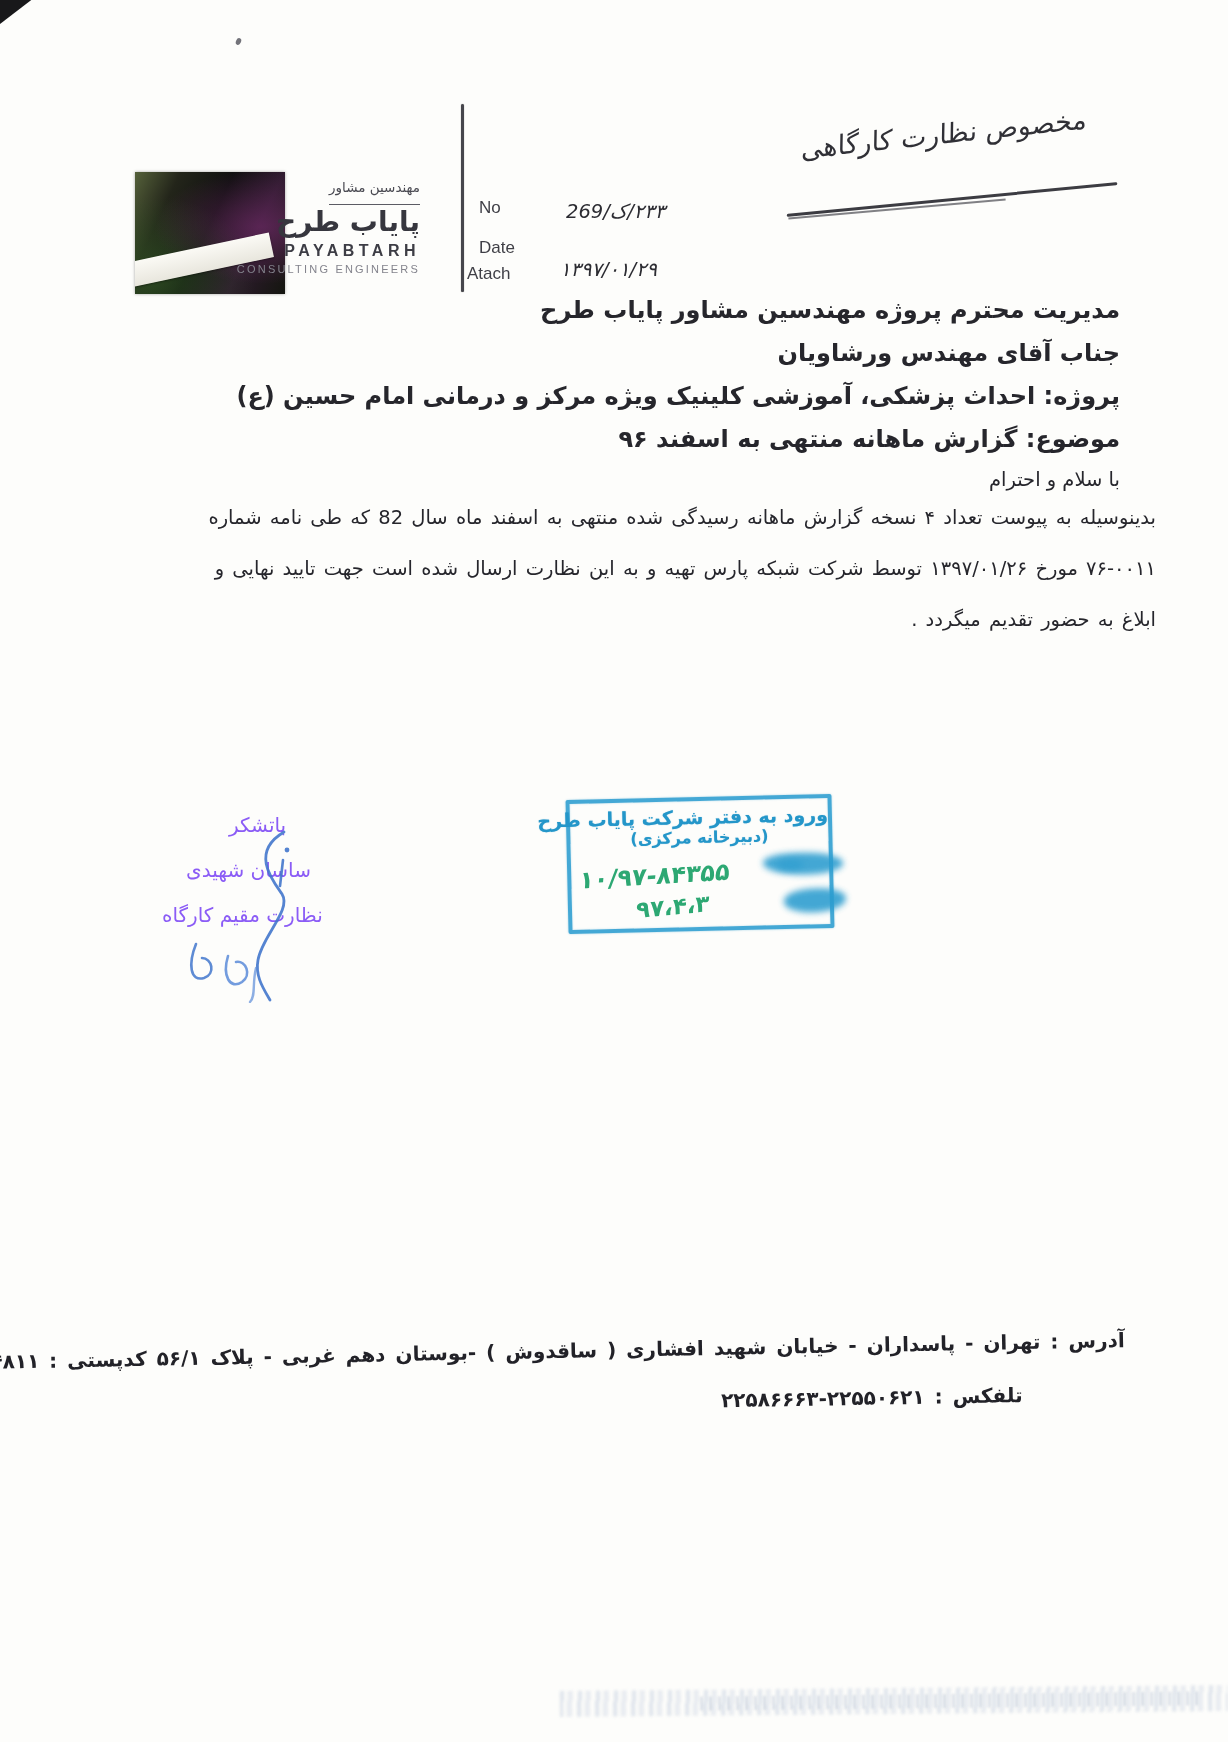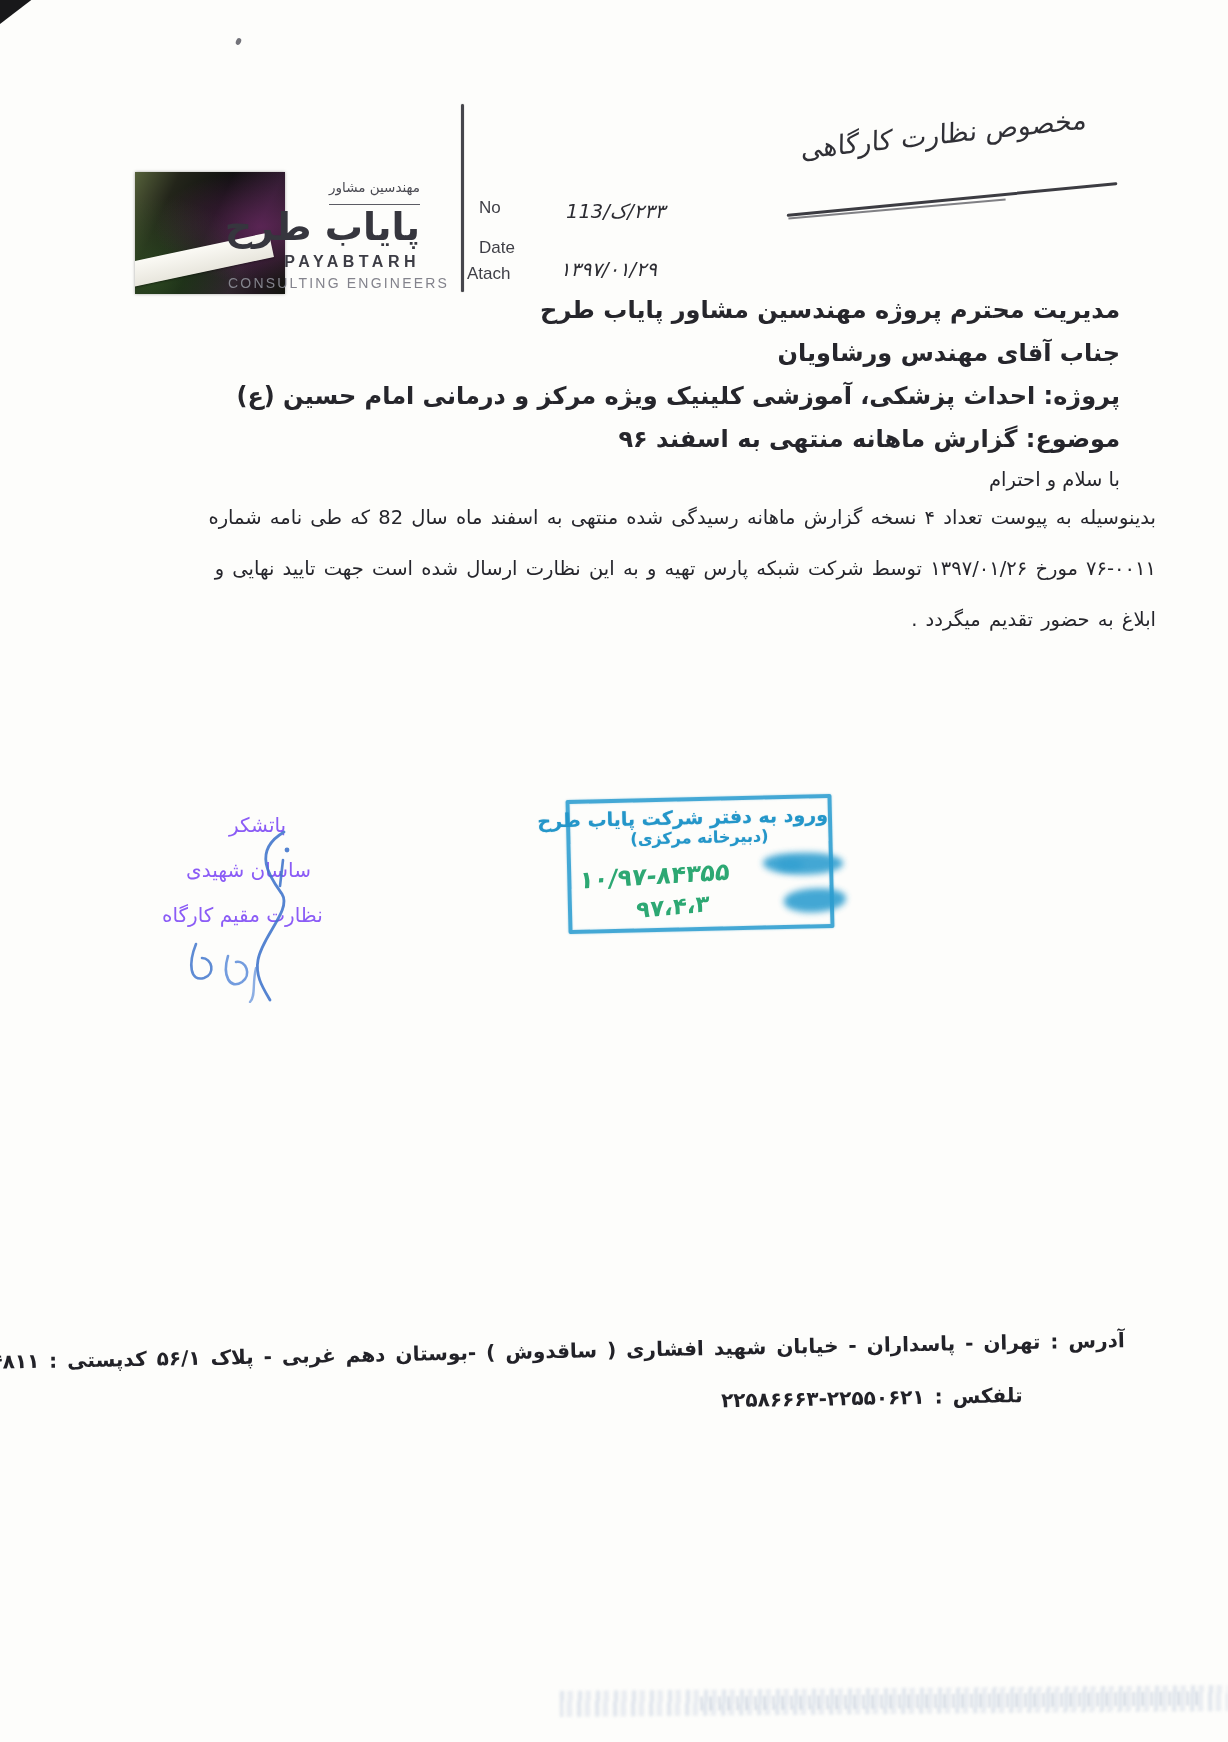--- a/index.html
+++ b/index.html
@@ -43,24 +43,24 @@
       radial-gradient(at 85% 45%, rgba(125,45,115,.55), transparent 60%),
       radial-gradient(at 12% 88%, rgba(55,105,40,.55), transparent 55%),
       linear-gradient(115deg, #55613a 0%, #23251a 22%, #101010 48%, #2e1b2e 72%, #14160f 100%);
     box-shadow:0 0 3px rgba(0,0,0,.35); }
   .logo-stripe { position:absolute; left:-14px; top:76px; width:152px; height:25px;
     background:linear-gradient(#fbfaf5,#e8e6dd); transform:rotate(-12deg);
     box-shadow:0 1px 2px rgba(0,0,0,.4); }
   .brand { left:228px; top:178px; width:192px; text-align:right; line-height:1.15; }
   .brand-fa-small { font-size:13.5px; color:#4a4a52; display:inline-block;
     border-bottom:1.5px solid #5c5c64; padding-bottom:8px; }
-  .brand-fa-large { font-size:38px; font-weight:bold; color:#36363e; margin-top:1px; }
+  .brand-fa-large { font-size:28px; font-weight:bold; color:#36363e; margin-top:1px; }
   .brand-en { font-family:"Liberation Sans",sans-serif; font-size:16px; font-weight:bold;
     letter-spacing:4.5px; color:#3d3d45; margin-top:4px; }
-  .brand-en-sub { font-family:"Liberation Sans",sans-serif; font-size:14px;
+  .brand-en-sub { font-family:"Liberation Sans",sans-serif; font-size:11px;
     letter-spacing:2.2px; color:#83838c; margin-top:3px; }
   .divider-v { left:461px; top:104px; width:3px; height:188px; background:#46464c;
     border-radius:2px; box-shadow:0 0 1px #666; }
   .field-label { font-family:"Liberation Sans",sans-serif; font-size:17px; color:#3f3f46; }
   .lbl-no { left:479px; top:198px; }
   .lbl-date { left:479px; top:238px; }
   .lbl-atach { left:467px; top:264px; }
   .field-value { font-size:19.5px; color:#2c2c32; font-style:italic; }
   .val-no { left:566px; top:200px; }
   .val-date { left:560px; top:258px; }
@@ -130,21 +130,21 @@
     <div class="rtl"><span class="brand-fa-small">مهندسین مشاور</span></div>
     <div class="brand-fa-large rtl nowrap">پایاب طرح</div>
     <div class="brand-en nowrap">PAYABTARH</div>
     <div class="brand-en-sub nowrap">CONSULTING ENGINEERS</div>
   </div>
   <div class="abs divider-v"></div>
 
   <div class="abs field-label lbl-no">No</div>
   <div class="abs field-label lbl-date">Date</div>
   <div class="abs field-label lbl-atach">Atach</div>
-  <div class="abs field-value val-no num-ltr nowrap">113/ک/۲۳۳</div>
+  <div class="abs field-value val-no num-ltr nowrap">269/ک/۲۳۳</div>
   <div class="abs field-value val-date num-ltr nowrap">۱۳۹۷/۰۱/۲۹</div>
 
   <div class="abs letter-head rtl">
     <div class="lh-line">مدیریت محترم پروژه مهندسین مشاور پایاب طرح</div>
     <div class="lh-line">جناب آقای مهندس ورشاویان</div>
     <div class="lh-line"><span>پروژه:</span><span> احداث پزشکی، آموزشی کلینیک ویژه مرکز و درمانی امام حسین (ع)</span></div>
     <div class="lh-line"><span>موضوع:</span><span> گزارش ماهانه منتهی به اسفند ۹۶</span></div>
     <div class="lh-line salutation">با سلام و احترام</div>
   </div>
 

